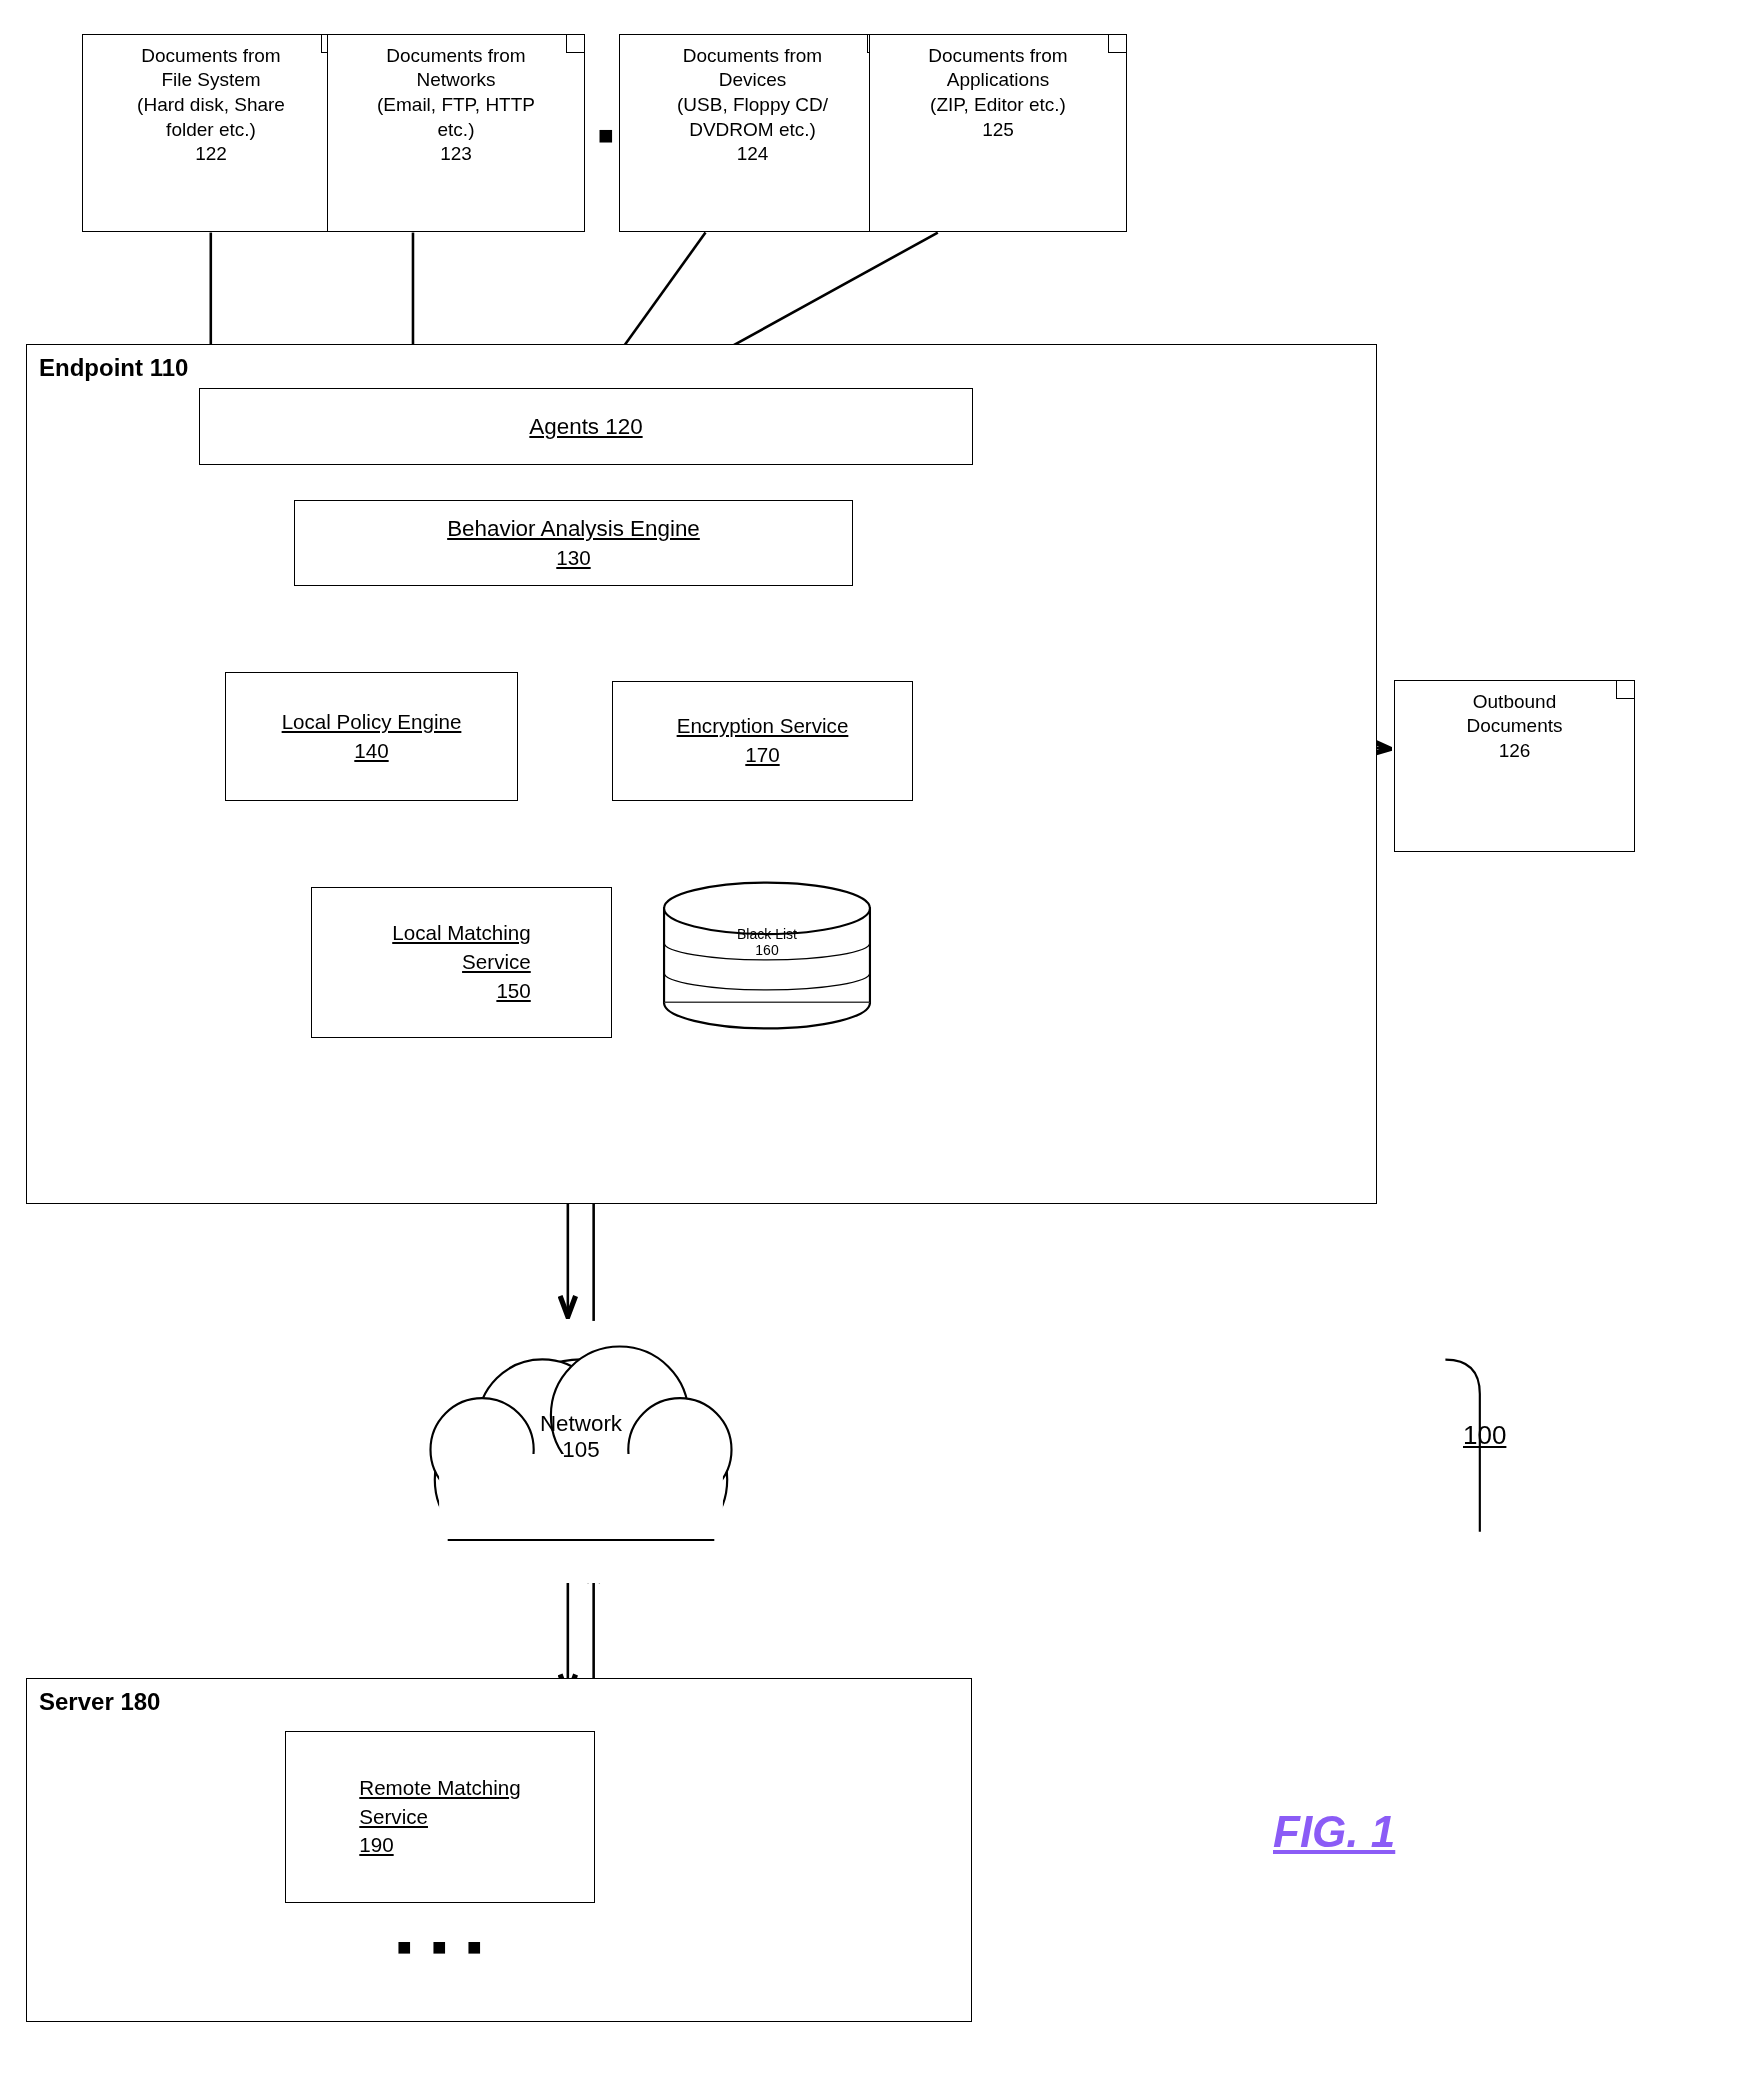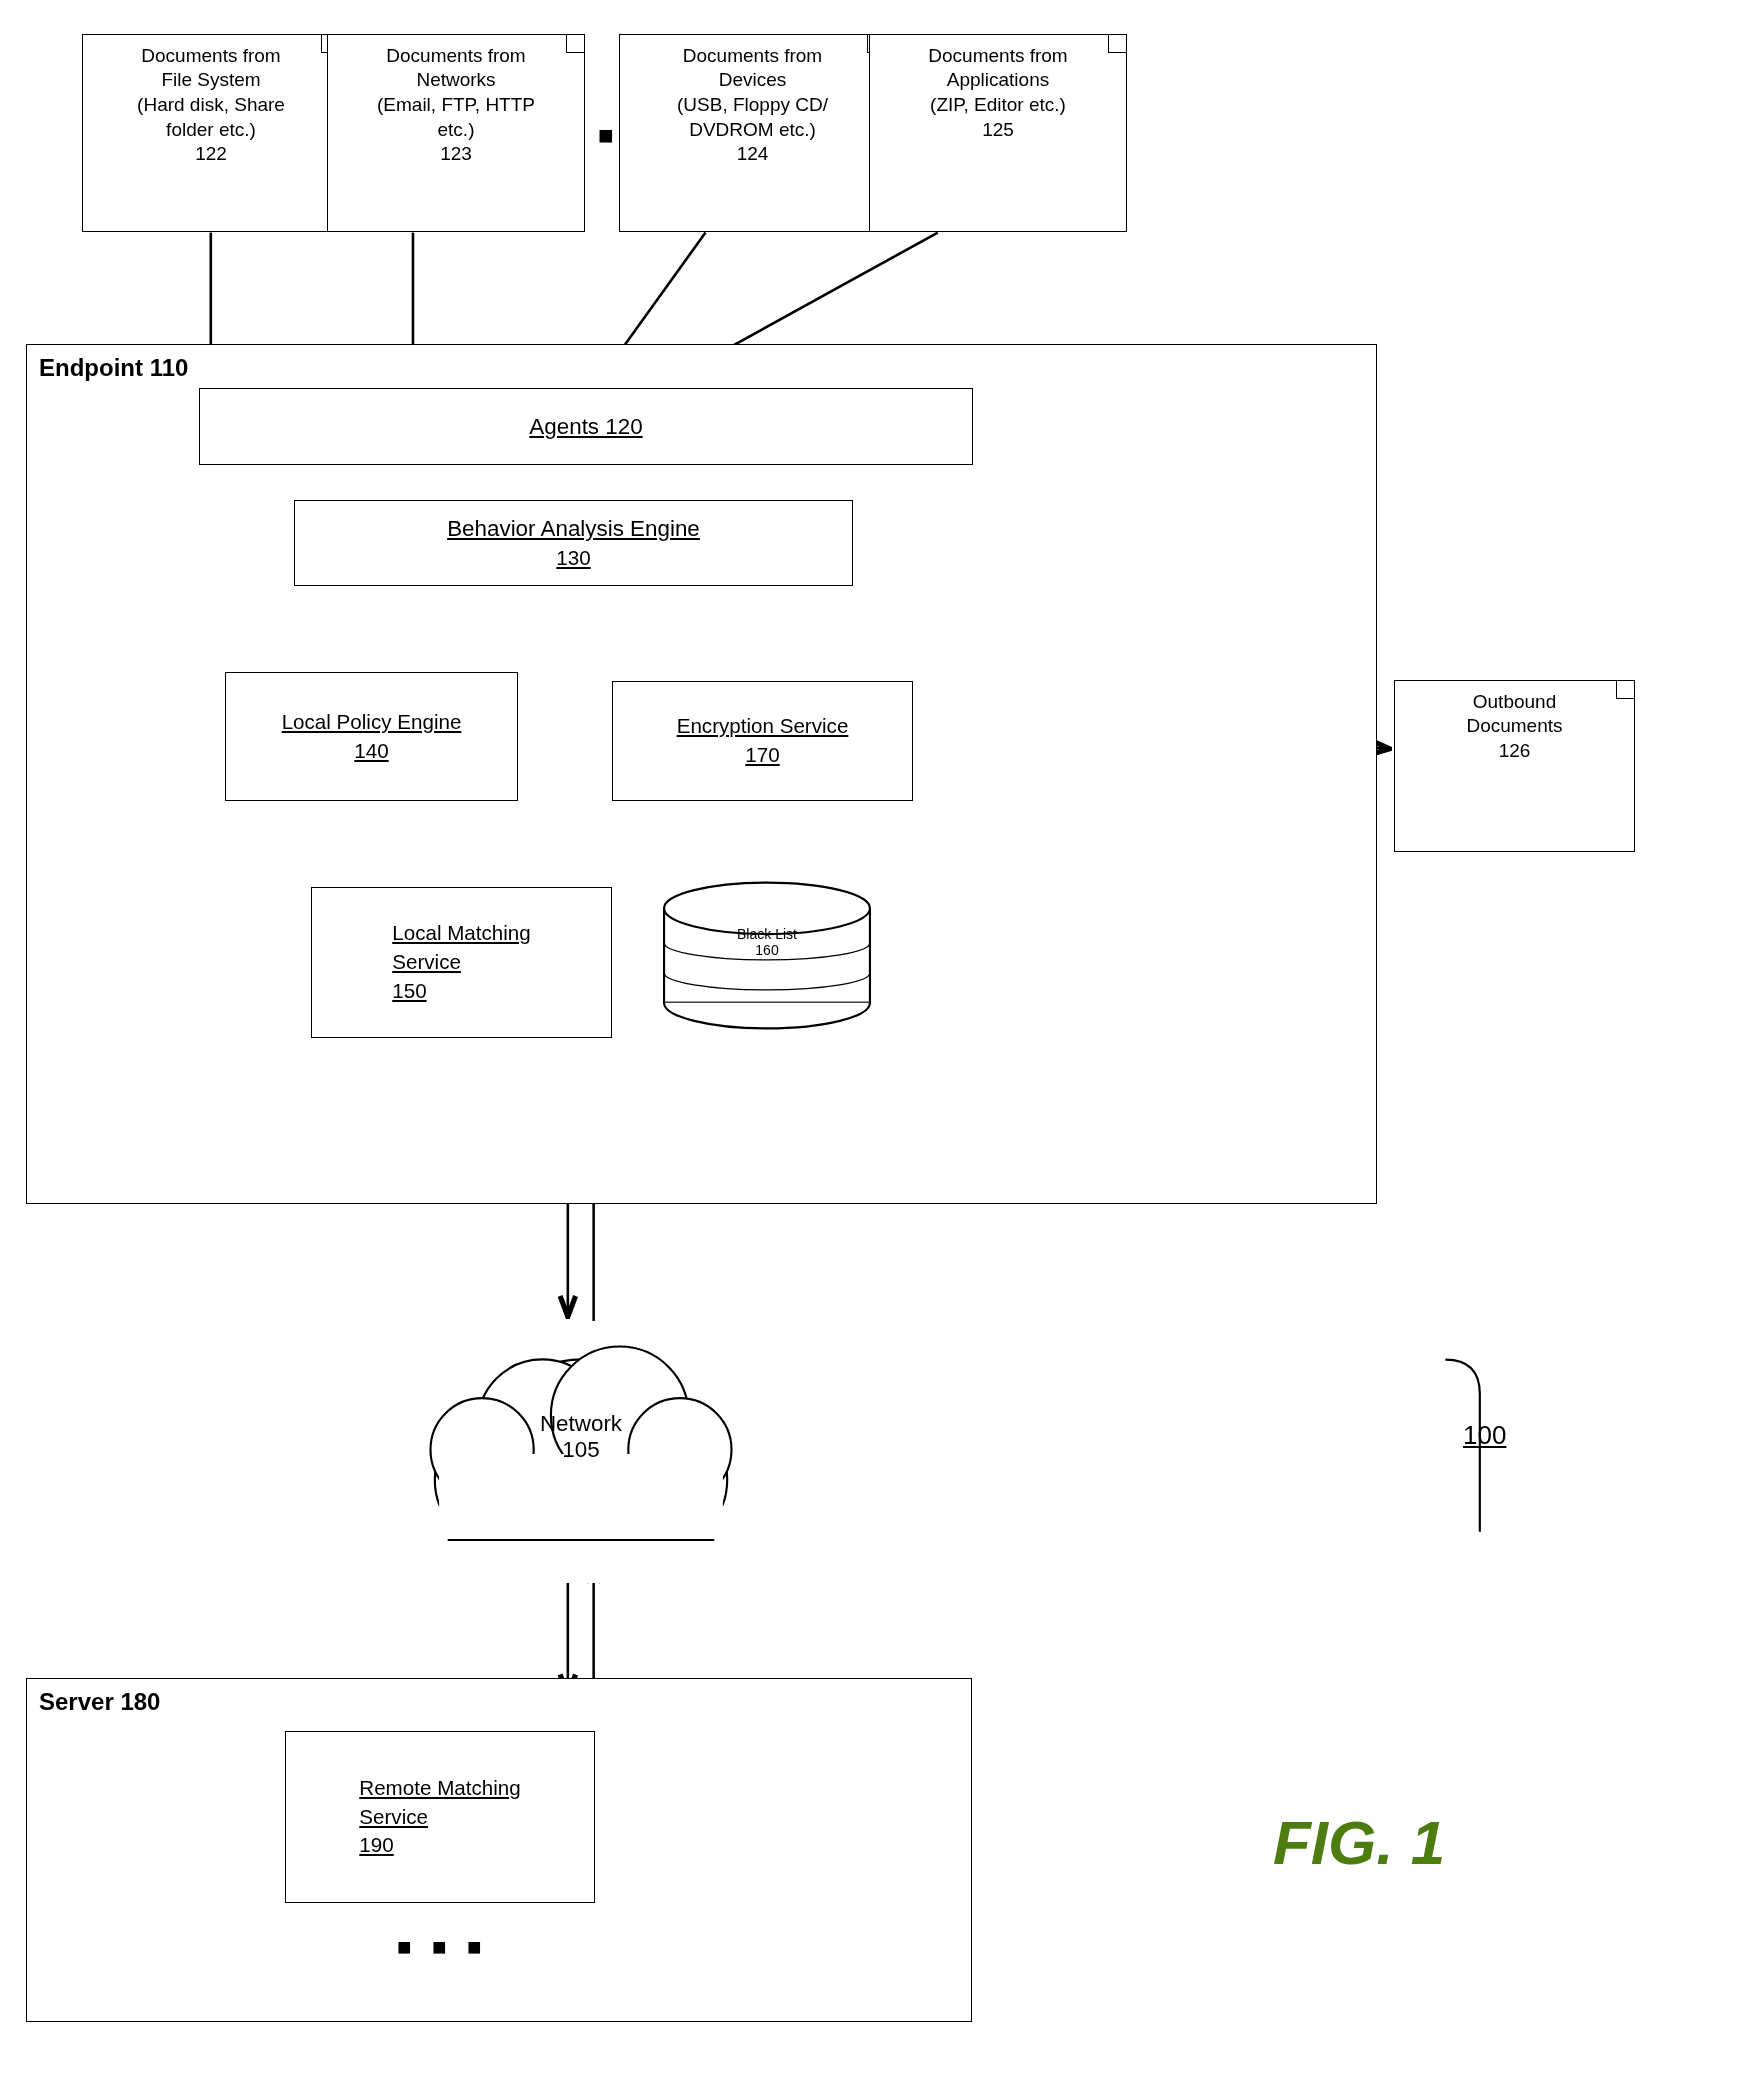--- a/index.html
+++ b/index.html
@@ -81,24 +81,25 @@
     .dots {
       position: absolute;
       font-size: 26px;
       letter-spacing: 6.9px;
       color: #000;
     }
 
     
     .fig-label {
       position: absolute;
-      font-size: 62px;
+      font-size: 44px;
       font-style: italic;
       font-weight: bold;
-      color: #4d7c0f;
+      color: #8b5cf6;
+      text-decoration: underline;
     }
 
     
     .sys-label {
       position: absolute;
       font-size: 26px;
       color: #000;
     }
 
     
@@ -226,21 +227,21 @@
 
     <div class="rect-box" style="left:585px; top:336px; width:301px; height:120px;">
       <div style="text-align:center;">
         <div style="font-size:20.6px;">Encryption Service</div>
         <div style="font-size:20.6px;">170</div>
       </div>
     </div>
 
 
     <div class="rect-box" style="left:284px; top:542px; width:301px; height:151px;">
-      <div style="text-align:left;">
+      <div style="text-align:right;">
         <div style="font-size:20.6px;">Local Matching<br>Service</div>
         <div style="font-size:20.6px;">150</div>
       </div>
     </div>
 
     <div style="position:absolute; left:628px; top:529px; width:224px; height:163px;">
       <svg width="224" height="163" viewBox="0 0 260 190">
 
         <rect x="10" y="40" width="240" height="110" fill="#fff" stroke="#000" stroke-width="2.5"></rect>
 

